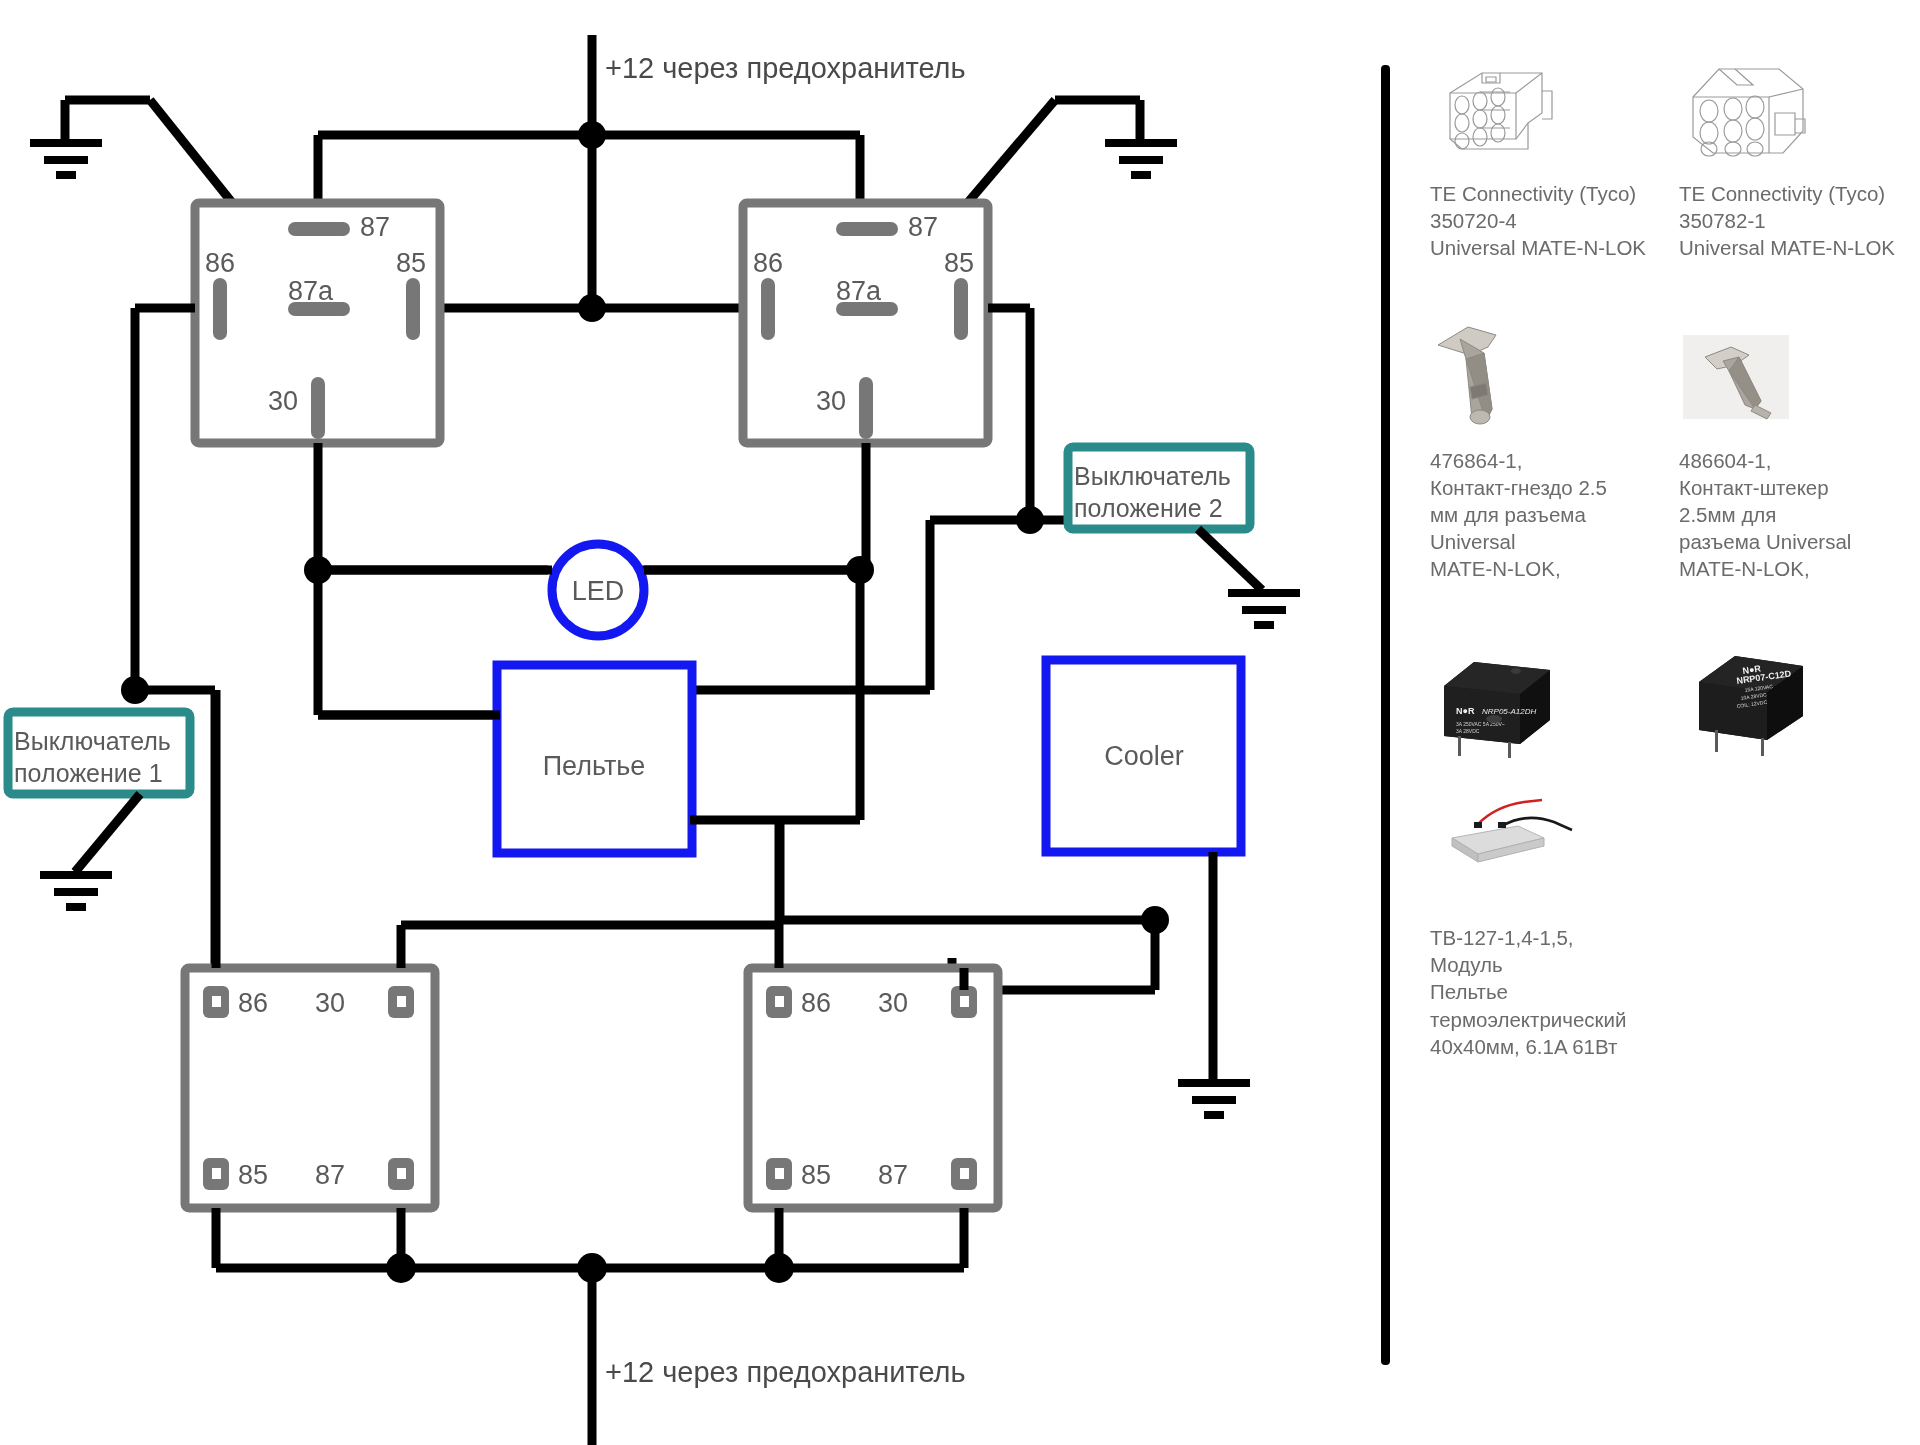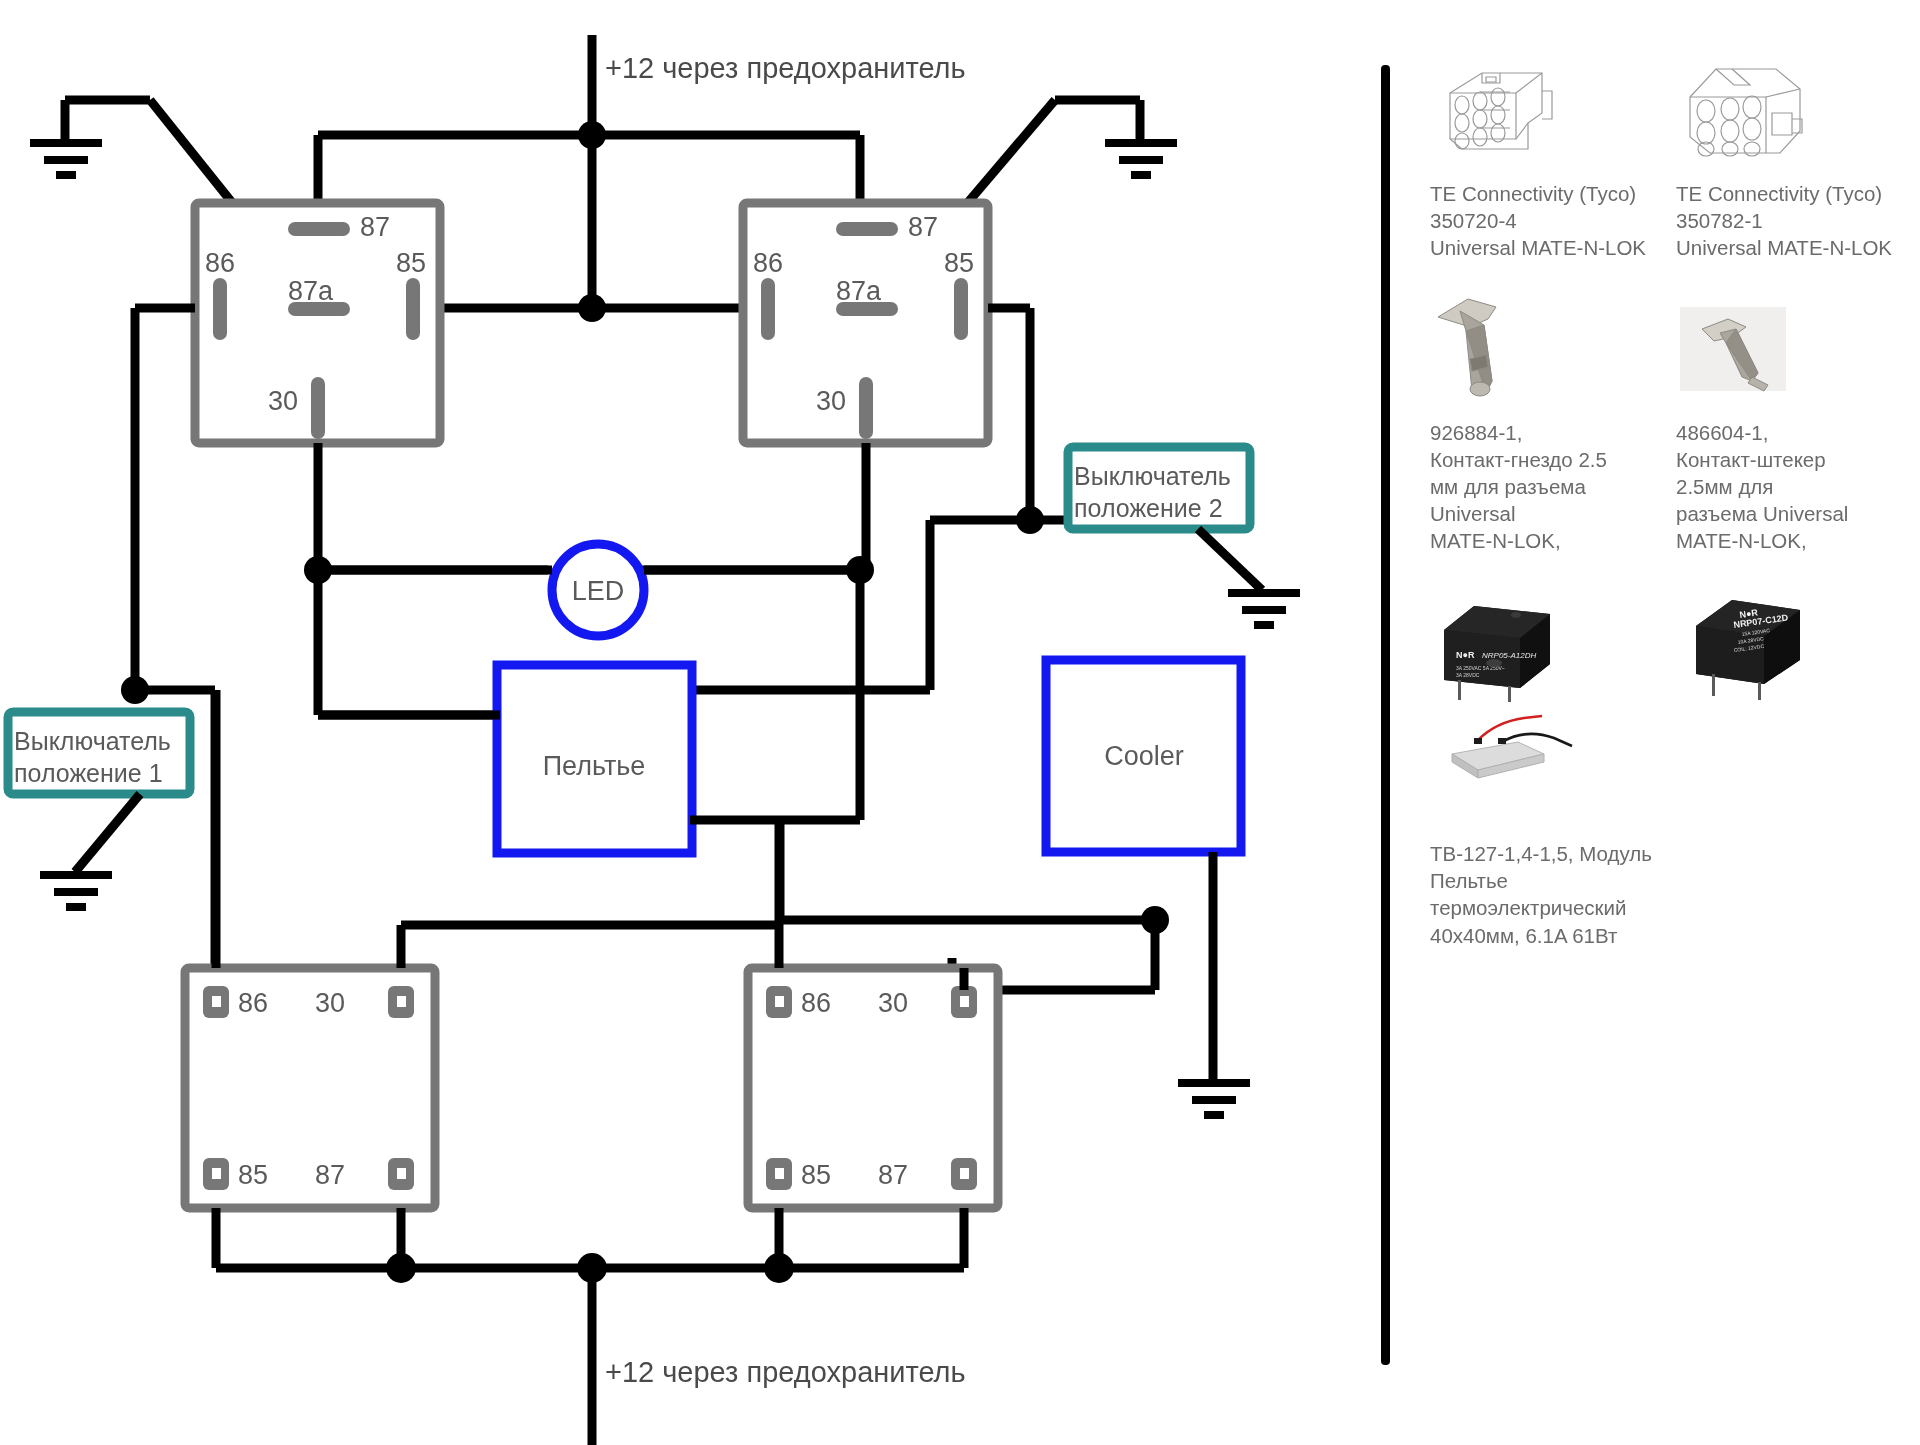--- a/index.html
+++ b/index.html
@@ -93,20 +93,21 @@
     width: 9px;
     height: 1300px;
     background: #000000;
     border-radius: 4px;
   }
   .parts-grid {
     display: grid;
     grid-template-columns: 1fr 1fr;
     column-gap: 22px;
     row-gap: 0px;
+    gap: 28px;
   }
   .part-cell {
     display: flex;
     flex-direction: column;
     align-items: flex-start;
   }
   .part-img {
     height: 110px;
     display: flex;
     align-items: center;
@@ -426,21 +427,21 @@
           <svg width="118" height="110" viewBox="0 0 118 110">
             <g stroke="#8d8a84" stroke-width="1" fill="#b9b5ad">
               <path d="M8 22 L38 4 L66 12 L58 24 L40 32 Z" fill="#cfcbc3"></path>
               <path d="M30 16 L54 30 L62 86 L56 98 L42 96 L36 36 Z" fill="#a9a49c"></path>
               <path d="M36 36 L54 30 L62 86 L56 98 Z" fill="#928d85"></path>
               <ellipse cx="50" cy="94" rx="10" ry="7" fill="#bdb9b1"></ellipse>
               <path d="M40 64 L56 60 L58 72 L42 76 Z" fill="#7e7a72"></path>
             </g>
           </svg>
         </div>
-        <div class="part-caption">926884-1,
+        <div class="part-caption">476864-1,
 Контакт-гнездо 2.5
 мм для разъема
 Universal
 MATE-N-LOK,</div>
       </div>
 
       <div class="part-cell">
         <div class="part-img tall">
           <svg width="118" height="110" viewBox="0 0 118 110">
             <rect x="4" y="12" width="106" height="84" fill="#f0efee"></rect>

